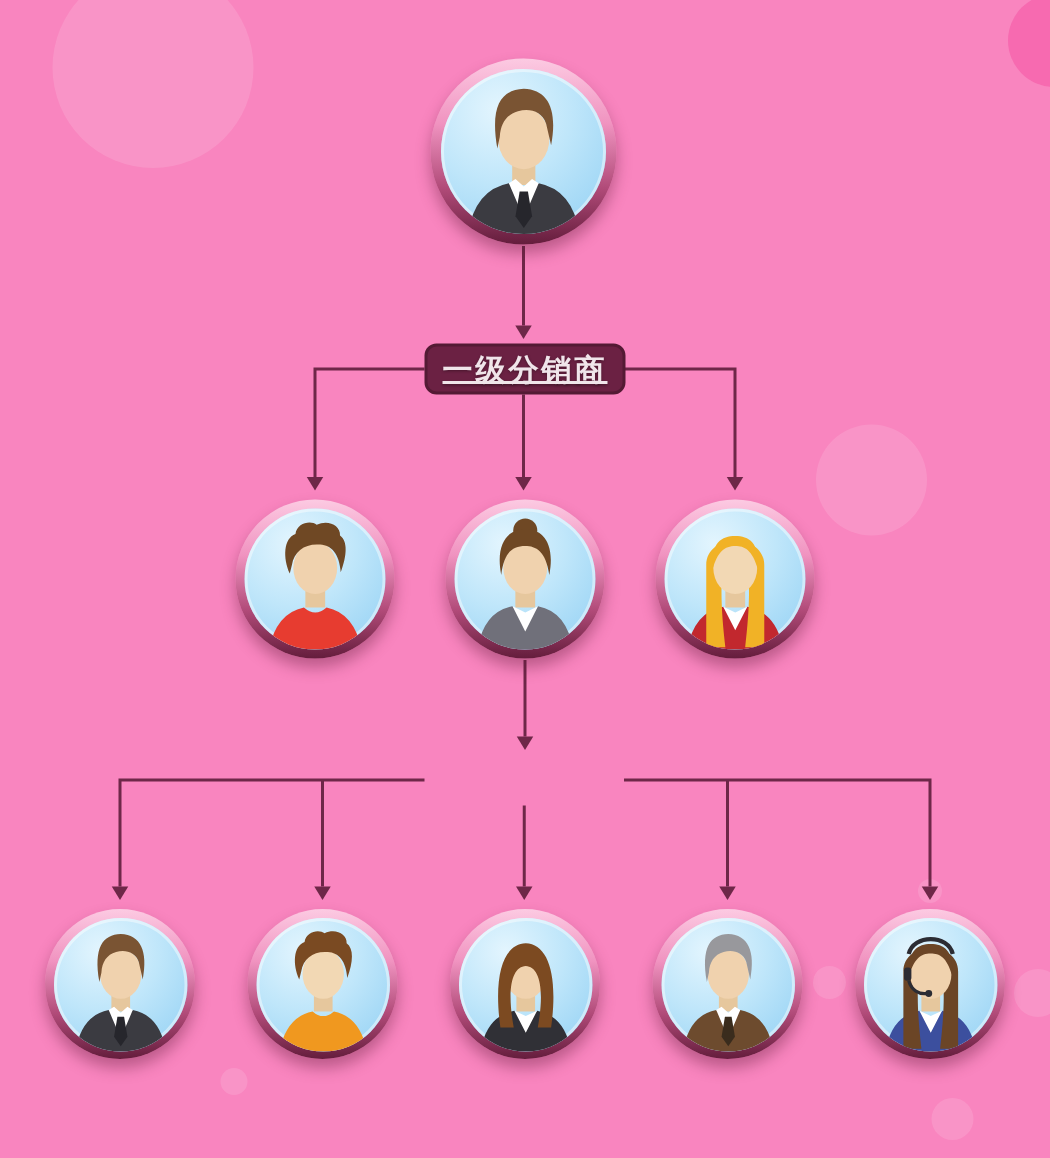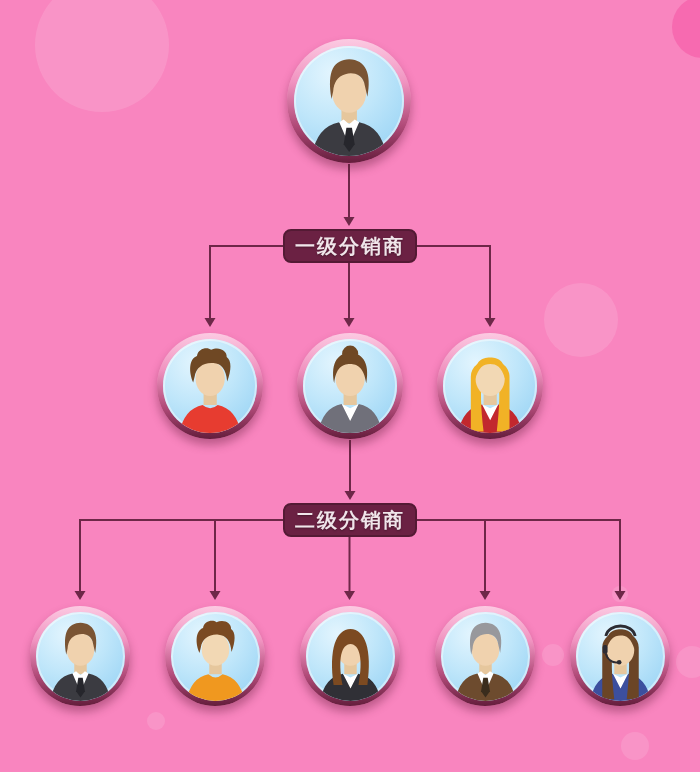--- a/index.html
+++ b/index.html
@@ -10,20 +10,21 @@
   }
   .bubble{position:absolute;border-radius:50%;background:rgba(255,255,255,0.13);}
   .bubble.accent{background:rgba(244,73,158,0.45);}
   .connectors{position:absolute;left:0;top:0;pointer-events:none;}
   .tag{
     position:absolute;width:134px;height:34px;box-sizing:border-box;
     background:#6b2143;border:2px solid #541a34;border-radius:8px;
     display:flex;align-items:center;justify-content:center;
     color:#f0e5ea;font-size:20px;font-weight:bold;letter-spacing:2px;
     text-shadow:0 1px 2px rgba(0,0,0,0.35);
+    text-decoration:underline;
   }
   .avatar{
     position:absolute;border-radius:50%;
     background:linear-gradient(180deg,#fccae2 0%,#f093c0 35%,#b04a78 70%,#641d3c 100%);
     box-shadow:0 6px 10px rgba(96,24,56,0.4);
   }
   .face{
     position:absolute;inset:5.5%;border-radius:50%;overflow:hidden;
     background:radial-gradient(circle at 35% 25%,#e3f5fe 0%,#bfe6fa 45%,#90cff3 100%);
     box-shadow:inset 0 0 0 2px rgba(255,255,255,0.45);
@@ -114,21 +115,20 @@
           <path d="M43 54h14v16h-14z" fill="#e6c79d"></path>
           <path d="M16 101 Q20 73.5 41.5 69.5 L50 80 L58.5 69.5 Q80 73.5 84 101 Z" fill="#c2282e"></path>
           <path d="M41.5 69.5 L50 86 L58.5 69.5 L50 73.5 Z" fill="#ffffff"></path>
           <path d="M29.5 98 L29.5 40 C29.5 17 70.5 17 70.5 40 L70.5 98 L57 98 C60 72 61 50 57.5 37 L42.5 37 C39 50 40 72 43 98 Z" fill="#f1b226"></path>
           <ellipse cx="50" cy="42" rx="15.5" ry="18.5" fill="#f2d8b4"></ellipse>
           <path d="M34 43 C32.5 24 40.5 19.5 50 19.5 C59.5 19.5 67.5 24 66 43 C62 29 56.5 26.5 50 26.5 C42.5 26.5 37.5 30.5 34 43 Z" fill="#f1b226"></path>
         </svg>
       </div>
   </div>
 
-  <div class="tag" style="left:283px;top:503px">二级分销商</div>
 
   <div class="avatar" style="left:30px;top:606px;width:100px;height:100px">
     <div class="face">
         <svg viewBox="0 0 100 100">
           <path d="M43 54h14v16h-14z" fill="#e6c79d"></path>
           <path d="M16 101 Q20 73 41 69 L50 80 L59 69 Q80 73 84 101 Z" fill="#3b3b41"></path>
           <path d="M41 69 L50 90 L59 69 L55 66.5 L50 71 L45 66.5 Z" fill="#ffffff"></path>
           <path d="M47.5 74 L52.5 74 L55 89 L50 96 L45 89 Z" fill="#26262c"></path>
           <ellipse cx="50" cy="42" rx="15.5" ry="18.5" fill="#f0d2ae"></ellipse>
           <path d="M34 48 C29.5 22 36.5 12.5 50 12 C65 12.5 70.5 25 66.5 46 L63.5 33 C61 25.5 53.5 23.5 46.5 25.5 C39.5 27.5 36 33 35.5 41 Z" fill="#7a5433"></path>

